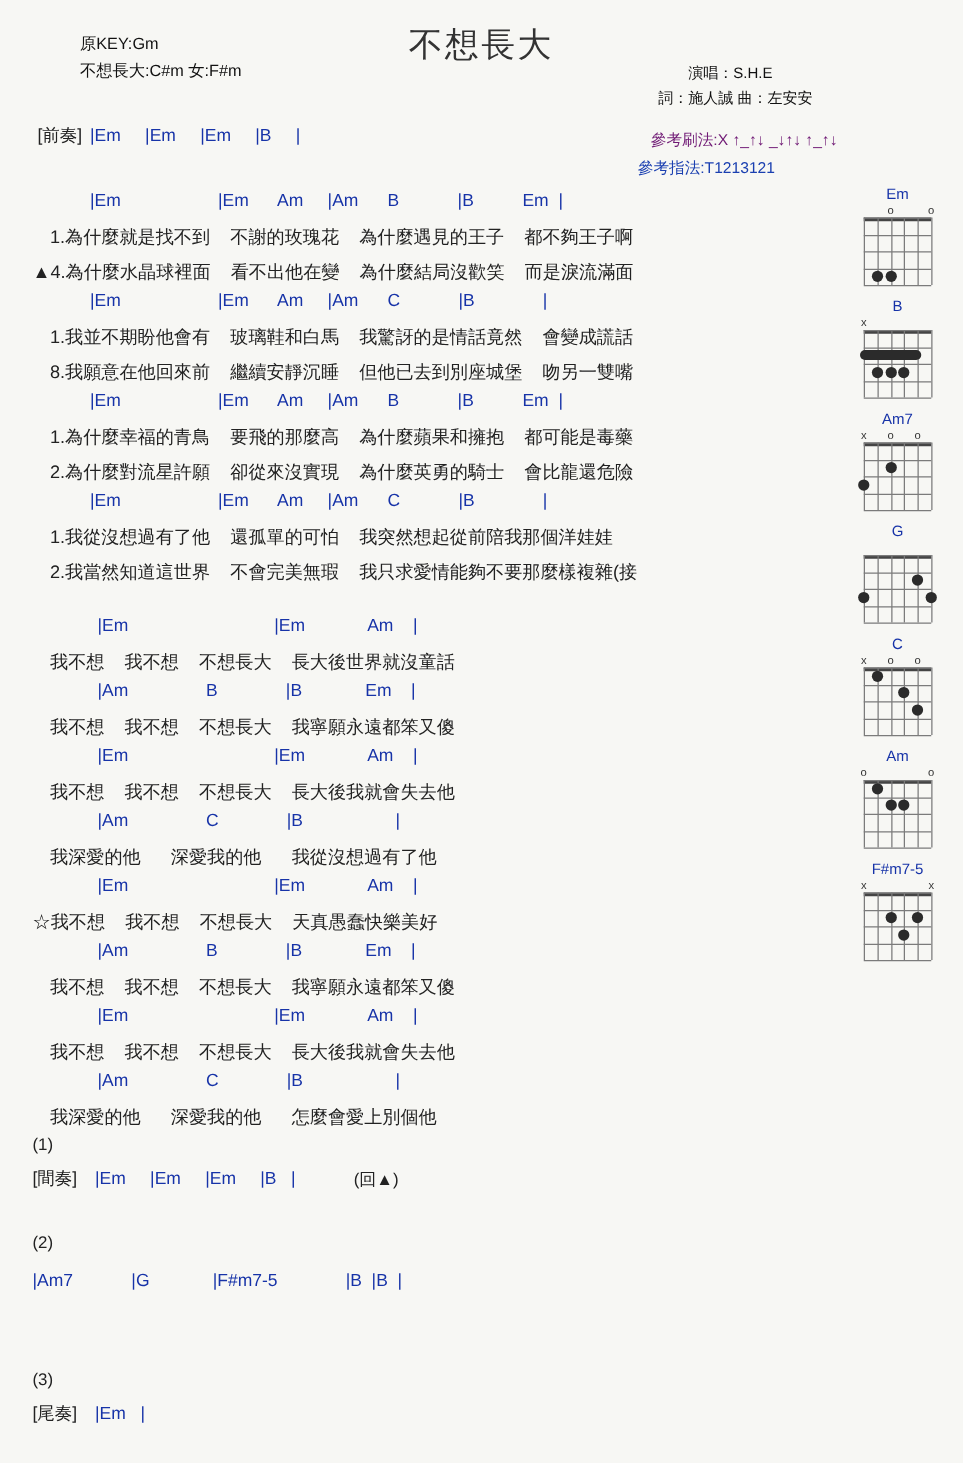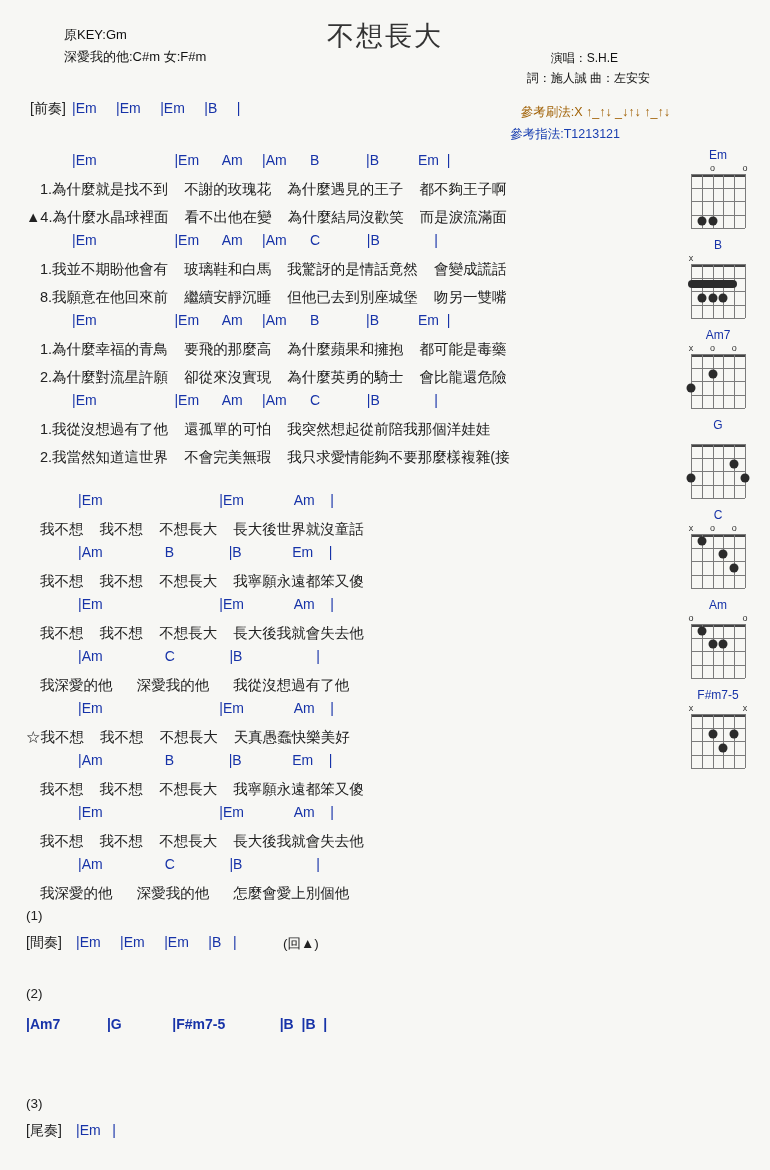--- a/index.html
+++ b/index.html
@@ -15,21 +15,21 @@
   .sheet { position:absolute; inset:0; }
 
   
   .hdr-key { position:absolute; left:64px; top:26px; font-size:13px; color:#111; }
   .hdr-key2 { position:absolute; left:64px; top:48px; font-size:13px; color:#111; }
   .title { position:absolute; left:0; right:0; top:18px; text-align:center; font-size:27px; color:#333; letter-spacing:2px; }
   .credit1 { position:absolute; right:152px; top:50px; font-size:12px; color:#111; }
   .credit2 { position:absolute; right:120px; top:70px; font-size:12px; color:#111; }
 
   .intro-label { position:absolute; left:30px; top:100px; font-size:14px; color:#222; }
-  .ref1 { position:absolute; right:100px; top:104px; font-size:12.5px; color:#a16207;text-align:right; }
+  .ref1 { position:absolute; right:100px; top:104px; font-size:12.5px; color:#701a75;text-align:right; }
   .ref2 { position:absolute; right:150px; top:126px; font-size:12.5px; color:#1a3fb0; }
 
   
   .chordline { position:absolute; font-size:14px; color:#1733a8; white-space:pre; }
   .lyricline { position:absolute; font-size:14.5px; color:#222; white-space:pre; }
 
   
   .introrow { position:absolute; top:100px; left:72px; font-size:14px; color:#1733a8; white-space:pre; }
 
   
@@ -52,21 +52,21 @@
 
   .plain { position:absolute; font-size:13.5px; color:#222; white-space:pre; }
   .sec { position:absolute; font-size:14px; color:#222; white-space:pre; }
 </style>
 </head>
 <body>
 
 <div class="sheet">
 
   <div class="hdr-key">原KEY:Gm</div>
-  <div class="hdr-key2">深愛我的他:C#m 女:F#m</div>
+  <div class="hdr-key2">不想長大:C#m 女:F#m</div>
   <div class="title">不想長大</div>
   <div class="credit1">演唱：S.H.E</div>
   <div class="credit2">詞：施人誠   曲：左安安</div>
 
   <div class="intro-label">[前奏]</div>
   <div class="introrow">|Em     |Em     |Em     |B     |</div>
   <div class="ref1">參考刷法:X ↑_↑↓ _↓↑↓ ↑_↑↓</div>
   <div class="ref2">參考指法:T1213121</div>
 
   <div class="chordline" style="left:72px; top:152px;">|Em                    |Em      Am     |Am      B            |B          Em  |</div>
@@ -108,21 +108,21 @@
 
   <div class="chordline" style="left:78px; top:856px;">|Am                C              |B                   |</div>
   <div class="lyricline" style="left:40px; top:884px;">我深愛的他      深愛我的他      怎麼會愛上別個他</div>
 
   <div class="plain" style="left:26px; top:908px;">(1)</div>
   <div class="sec" style="left:26px; top:934px;">[間奏]</div>
   <div class="chordline" style="left:76px; top:934px;">|Em     |Em     |Em     |B   |</div>
   <div class="plain" style="left:283px; top:935px;">(回▲)</div>
 
   <div class="plain" style="left:26px; top:986px;">(2)</div>
-  <div class="chordline" style="left:26px; top:1016px;font-weight:bold;">|Am7            |G             |F#m7-5              |B  |B  |</div>
+  <div class="chordline" style="left:26px; top:1016px;">|Am7            |G             |F#m7-5              |B  |B  |</div>
 
   <div class="plain" style="left:26px; top:1096px;">(3)</div>
   <div class="sec" style="left:26px; top:1122px;">[尾奏]</div>
   <div class="chordline" style="left:76px; top:1122px;">|Em   |</div>
 
 
   <div class="diagrams" id="diagrams">
       <div class="dg">
         <div class="nm">Em</div>
         <div class="marks">

